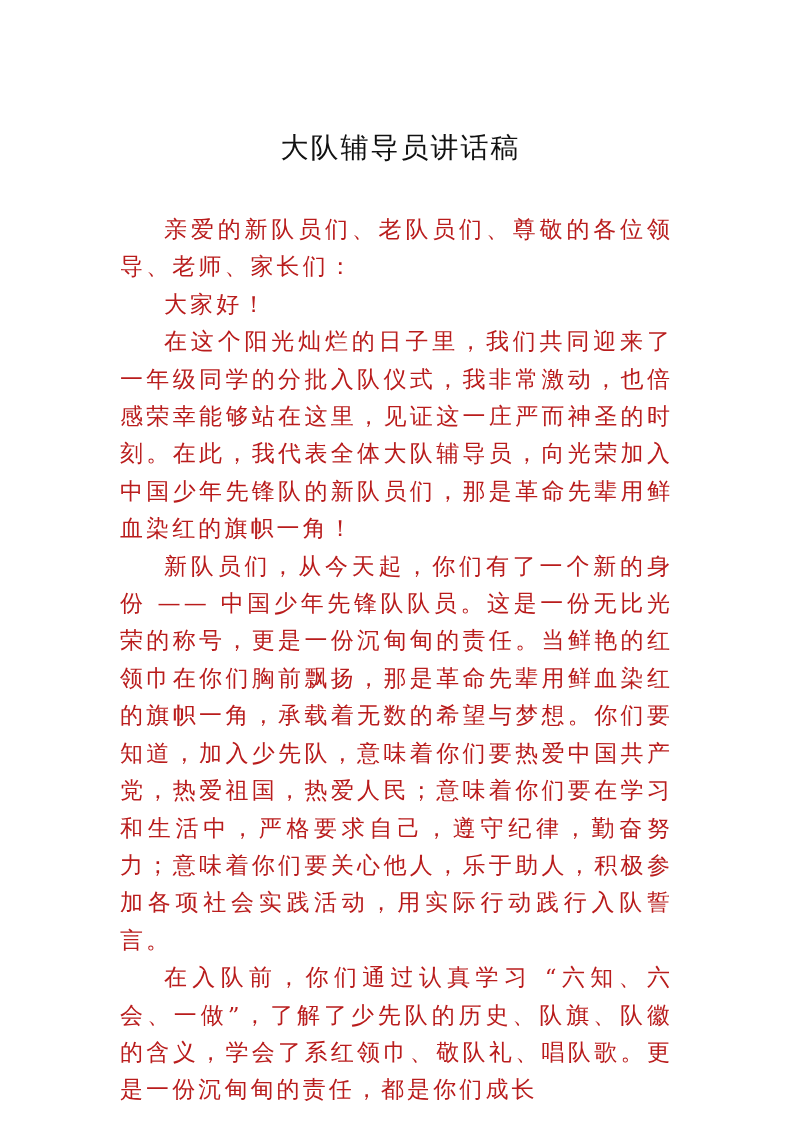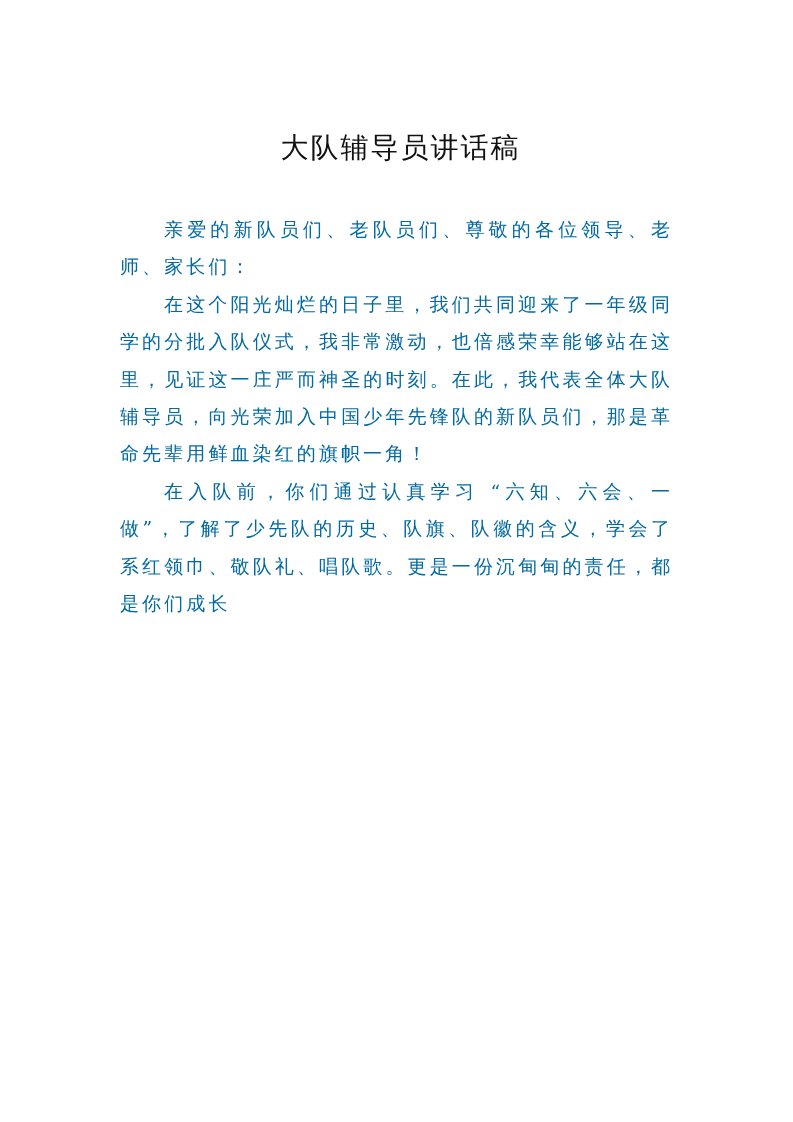--- a/index.html
+++ b/index.html
@@ -34,35 +34,37 @@
       letter-spacing: 2px;
       font-weight: normal;
       color: #111;
       margin: 4px;
     }
     .body-text {
       position: absolute;
       left: 120px;
       top: 211px;
       width: 553px;
-      font-size: 19px;
+      font-size: 23px;
       line-height: 37.4px;
       letter-spacing: 3.1px;
       text-align: justify;
-      color: #0369a1;
+      color: #b91c1c;
     }
     .body-text p {
       margin: 0;
       text-indent: 44px;
     }
   </style>
 </head>
 <body>
 
 <div class="page">
   <h1 class="title">大队辅导员讲话稿</h1>
 
   <div class="body-text">
     <p>亲爱的新队员们、老队员们、尊敬的各位领导、老师、家长们：</p>
+    <p>大家好！</p>
     <p>在这个阳光灿烂的日子里，我们共同迎来了一年级同学的分批入队仪式，我非常激动，也倍感荣幸能够站在这里，见证这一庄严而神圣的时刻。在此，我代表全体大队辅导员，向光荣加入中国少年先锋队的新队员们，那是革命先辈用鲜血染红的旗帜一角！</p>
+    <p>新队员们，从今天起，你们有了一个新的身份 —— 中国少年先锋队队员。这是一份无比光荣的称号，更是一份沉甸甸的责任。当鲜艳的红领巾在你们胸前飘扬，那是革命先辈用鲜血染红的旗帜一角，承载着无数的希望与梦想。你们要知道，加入少先队，意味着你们要热爱中国共产党，热爱祖国，热爱人民；意味着你们要在学习和生活中，严格要求自己，遵守纪律，勤奋努力；意味着你们要关心他人，乐于助人，积极参加各项社会实践活动，用实际行动践行入队誓言。</p>
     <p>在入队前，你们通过认真学习 “六知、六会、一做”，了解了少先队的历史、队旗、队徽的含义，学会了系红领巾、敬队礼、唱队歌。更是一份沉甸甸的责任，都是你们成长</p>
   </div>
 </div>
 
 </body></html>

